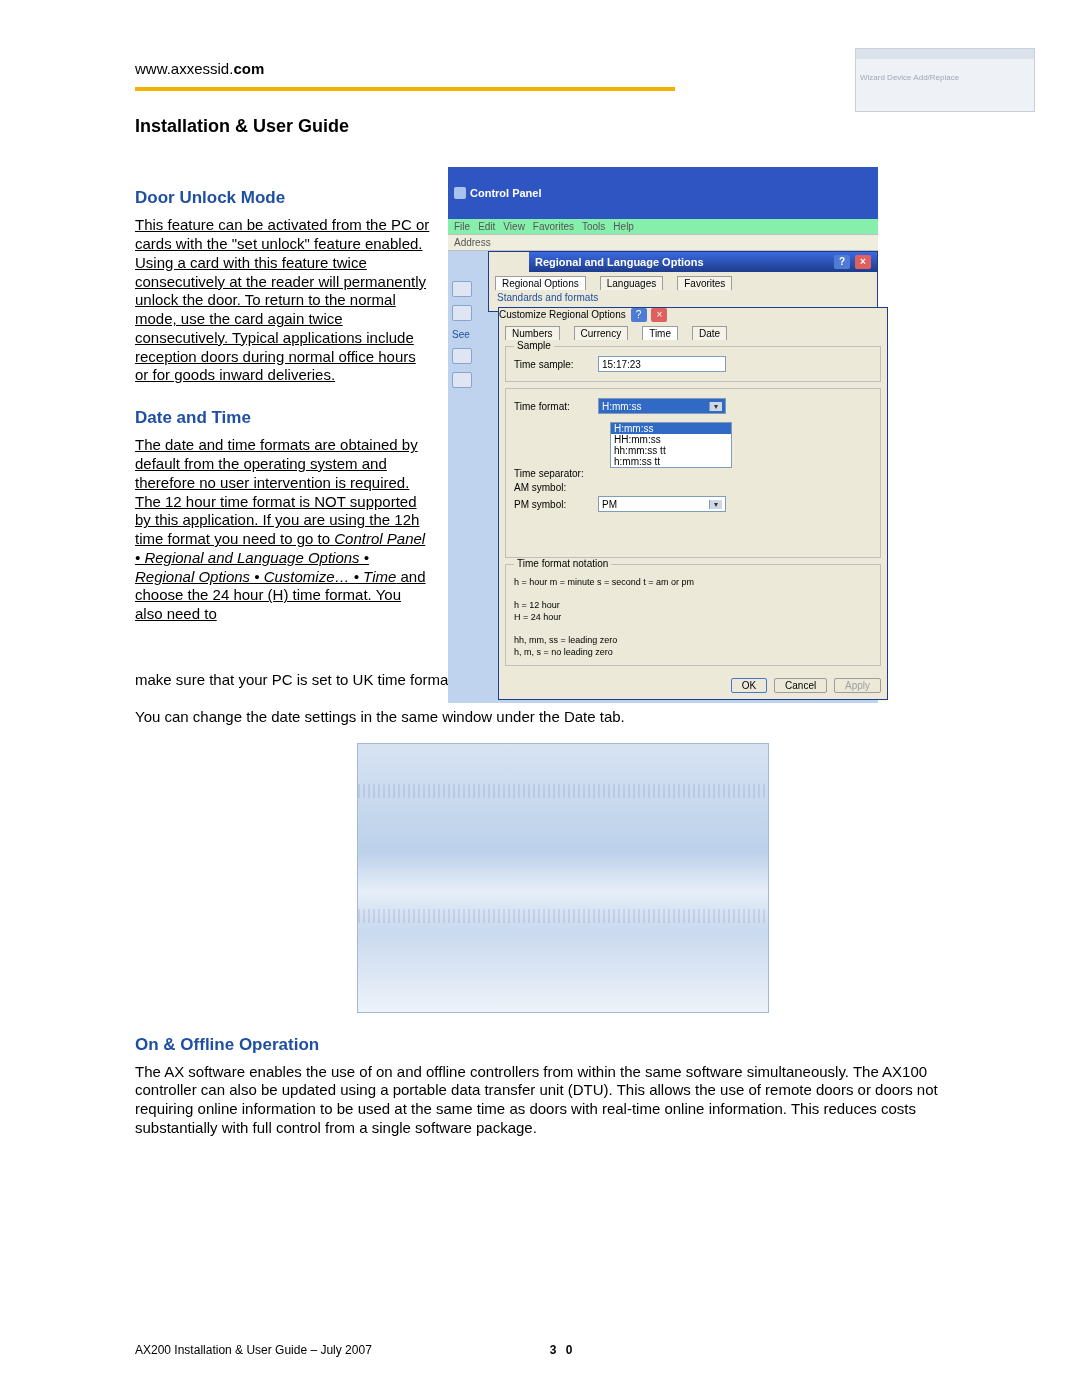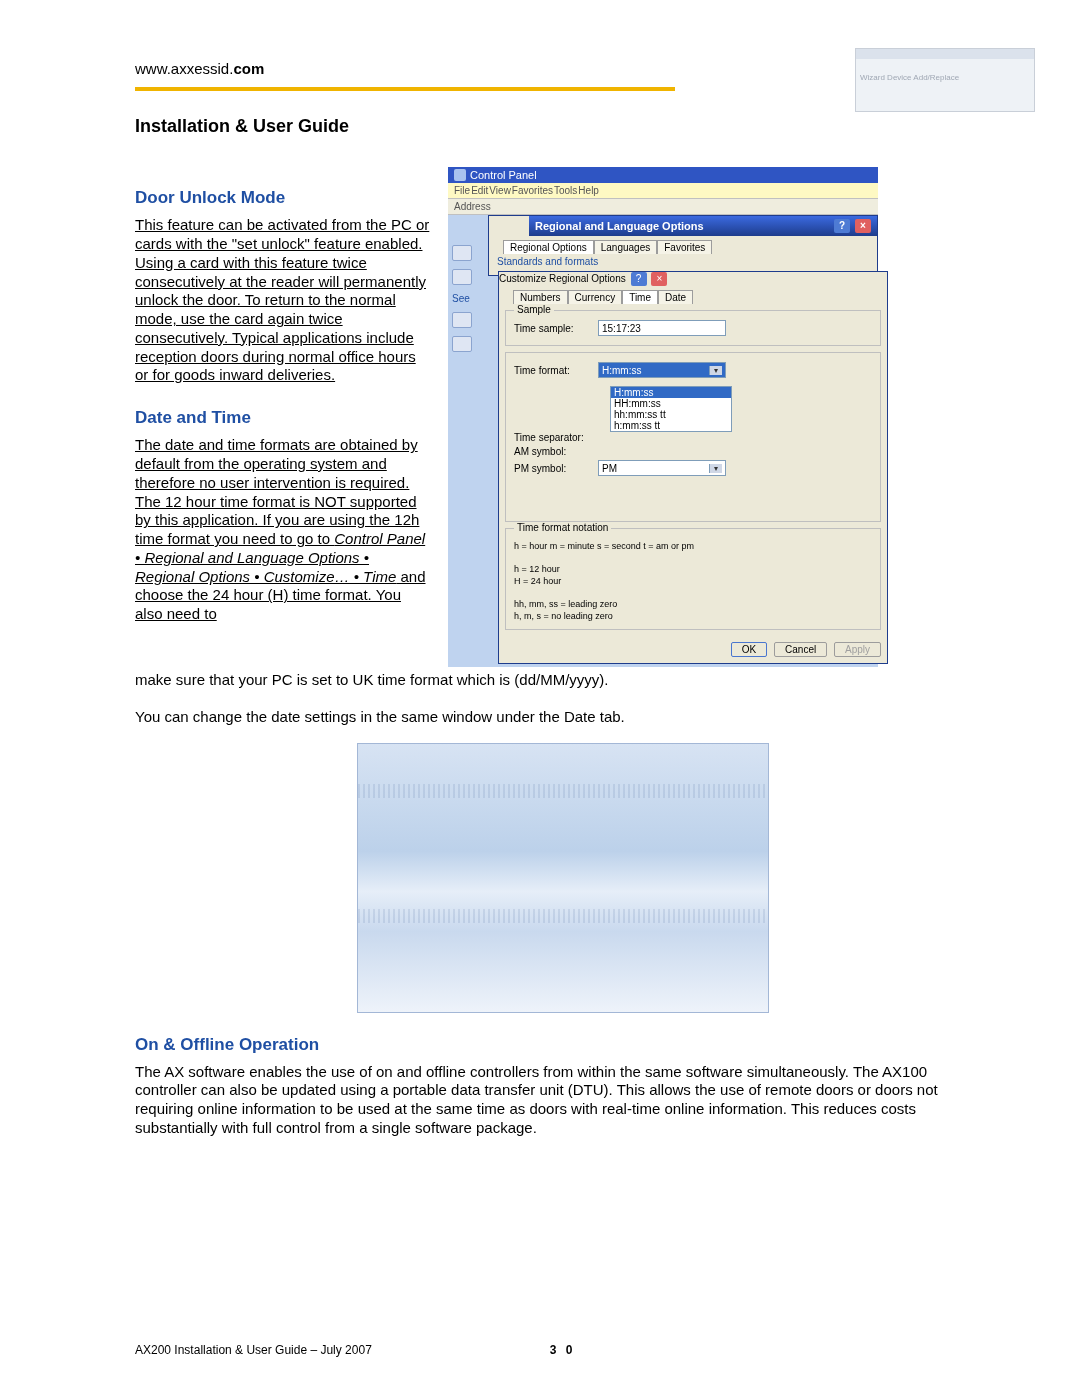--- a/index.html
+++ b/index.html
@@ -68,27 +68,27 @@
   .shot-cp {
     position: relative;
     width: 430px; height: 500px;
     background: #6a6ab8;
     font-size: 10px;
     font-family: Tahoma, Arial, sans-serif;
     margin-top: 2px;
   }
   .cp-title {
     background: linear-gradient(#2f55c3,#2f55c3);
-    color: #fff; font-weight: normal;
-    padding: 2px 6px; font-size: 11px;
+    color: #fff; font-weight: bold;
+    padding: 20px 6px; font-size: 11px;
     display: flex; align-items: center; gap: 4px;
   }
   .cp-menu {
-    background: #fef9c3; color: #555; font-size: 10px;
-    padding: 2px 6px; display: flex; gap: 1px;
+    background: #86efac; color: #555; font-size: 10px;
+    padding: 2px 6px; display: flex; gap: 8px;
     border-bottom: 1px solid #c0c0c0;
   }
   .cp-addr {
     background: #efedde; font-size: 10px; color: #555;
     padding: 2px 6px; border-bottom: 1px solid #c0c0c0;
   }
   .cp-body {
     position: relative;
     background: #bfd3ef;
     height: 440px;
@@ -114,22 +114,22 @@
     display: flex; justify-content: space-between; align-items: center; margin-left: 40px;
   }
   .winbtns span {
     display: inline-block; width: 16px; height: 14px;
     text-align: center; line-height: 14px;
     font-size: 10px; margin-left: 2px; border-radius: 2px;
   }
   .winbtns .q { background: #4e7bd4; color: #fff; }
   .winbtns .x { background: #e06060; color: #fff; }
   .tabs-row {
-    padding: 4px 6px 0 14px;
-    display: flex; gap: 0; font-size: 10px;
+    padding: 4px 6px 0 6px;
+    display: flex; gap: 14px; font-size: 10px;
   }
   .tabs-row .tab {
     border: 1px solid #9c9c9c; border-bottom: none;
     background: #f5f3e7; padding: 1px 6px;
   }
   .tabs-row .tab.active { background: #fff; }
   .group-lbl { color: #1f4fa3; font-size: 10px; padding: 2px 8px; }
 
   .dlg-cust {
     position: absolute; top: 56px; left: 50px; right: -10px;

